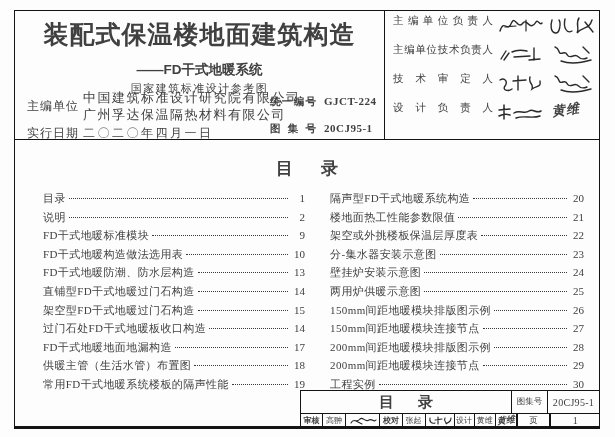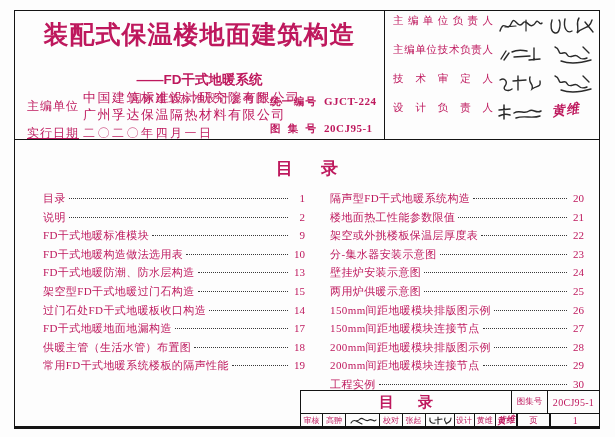--- a/index.html
+++ b/index.html
@@ -1,33 +1,33 @@
 <!DOCTYPE html>
 <html><head>
 <meta charset="utf-8">
 <style>
   html,body{margin:0;padding:0;background:#ffffff;}
   .page{position:relative;width:615px;height:437px;background:#fdfdfd;
-        font-family:"Liberation Serif","DejaVu Serif",serif;color:#be185d;overflow:hidden;}
+        font-family:"Liberation Serif","DejaVu Serif",serif;color:#404040;overflow:hidden;}
   .frame{position:absolute;left:14px;top:10px;width:584px;height:415px;
          border:1.5px solid #141414;border-bottom-width:3px;box-sizing:content-box;}
 
   
   .header{position:absolute;top:0;left:0;right:0;height:128px;border-bottom:1.5px solid #141414;}
   .header-left{position:absolute;left:0;top:0;width:369px;height:128px;}
   .doc-title{margin-top:7px;text-align:center;font-family:"Liberation Sans","DejaVu Sans",sans-serif;
              font-weight:bold;font-size:25px;letter-spacing:1px;}
   .doc-subtitle{text-align:center;font-family:"Liberation Sans","DejaVu Sans",sans-serif;
-                font-weight:bold;font-size:13.5px;margin-top:20px;}
+                font-weight:bold;font-size:13.5px;margin-top:10px;}
   .doc-note{text-align:center;font-size:11px;letter-spacing:1.5px;margin-top:2px;}
   .units{position:absolute;left:12px;top:78px;display:flex;align-items:center;}
   .units .lbl{width:56px;font-size:12px;letter-spacing:1px;}
   .units .vals{font-size:13px;letter-spacing:1.5px;line-height:17px;white-space:nowrap;}
   .date-row{position:absolute;left:12px;top:114px;display:flex;font-size:12px;}
-  .date-row .lbl{width:56px;letter-spacing:1px;text-decoration:underline;}
+  .date-row .lbl{width:56px;letter-spacing:1px;}
   .date-row .val{letter-spacing:2.5px;}
   .serial{position:absolute;left:255px;top:84px;width:112px;}
   .serial .srow{display:flex;margin-bottom:13px;align-items:baseline;font-weight:bold;}
   .serial .slbl{width:46px;font-size:10.5px;text-align:justify;text-align-last:justify;margin-right:8px;}
   .serial .sval{font-size:11px;letter-spacing:.5px;white-space:nowrap;}
 
   .header-right{position:absolute;right:0;top:0;width:214px;height:128px;border-left:1.5px solid #141414;}
   .sigrow{display:flex;align-items:flex-start;height:26px;margin:3px 4px 0 8px;}
   .sigrow .siglbl{width:100px;font-size:10.5px;text-align:justify;text-align-last:justify;flex:none;}
   .sig{flex:none;margin-left:3px;}
@@ -52,21 +52,21 @@
           display:flex;flex-direction:column;}
   .f-row1{display:flex;height:22px;border-bottom:1px solid #141414;}
   .f-title{flex:1;text-align:center;font-family:"Liberation Sans","DejaVu Sans",sans-serif;
            font-weight:bold;font-size:15px;letter-spacing:24px;padding-left:24px;line-height:22px;}
   .f-cell{border-left:1px solid #141414;display:flex;align-items:center;justify-content:center;box-sizing:border-box;}
   .f-atlas-lbl{width:36px;font-size:8.5px;}
   .f-atlas-val{width:52px;font-size:10px;letter-spacing:.3px;}
   .f-row2{display:flex;flex:1;font-size:8px;}
   .f-row2 .f-cell{border-left:none;border-right:1px solid #141414;padding:0 1px;white-space:nowrap;}
   .f-row2 .f-cell:last-child{border-right:none;}
-  .fw-a{width:23px;} .fw-b{width:24px;} .fw-c{width:36px;} .fw-d{width:29px;}
+  .fw-a{width:23px;font-weight:bold;} .fw-b{width:24px;} .fw-c{width:36px;} .fw-d{width:29px;}
   .fw-e{width:21px;} .fw-f{width:22px;} .fw-g{flex:1;}
   .fw-page-lbl{width:35px;font-size:8.5px;}
   .fw-page-val{width:51px;font-size:10px;}
   .f-sig-name{font-size:9px;font-style:italic;font-weight:bold;transform:rotate(-6deg);}
 </style>
 </head>
 <body>
 
 <div class="page">
   <div class="frame">
@@ -165,20 +165,25 @@
               <span class="t">FD干式地暖构造做法选用表</span>
               <span class="leader"></span>
               <span class="p">10</span>
             </div>
           <div class="toc-row">
               <span class="t">FD干式地暖防潮、防水层构造</span>
               <span class="leader"></span>
               <span class="p">13</span>
             </div>
           <div class="toc-row">
+              <span class="t">直铺型FD干式地暖过门石构造</span>
+              <span class="leader"></span>
+              <span class="p">14</span>
+            </div>
+          <div class="toc-row">
               <span class="t">架空型FD干式地暖过门石构造</span>
               <span class="leader"></span>
               <span class="p">15</span>
             </div>
           <div class="toc-row">
               <span class="t">过门石处FD干式地暖板收口构造</span>
               <span class="leader"></span>
               <span class="p">14</span>
             </div>
           <div class="toc-row">

